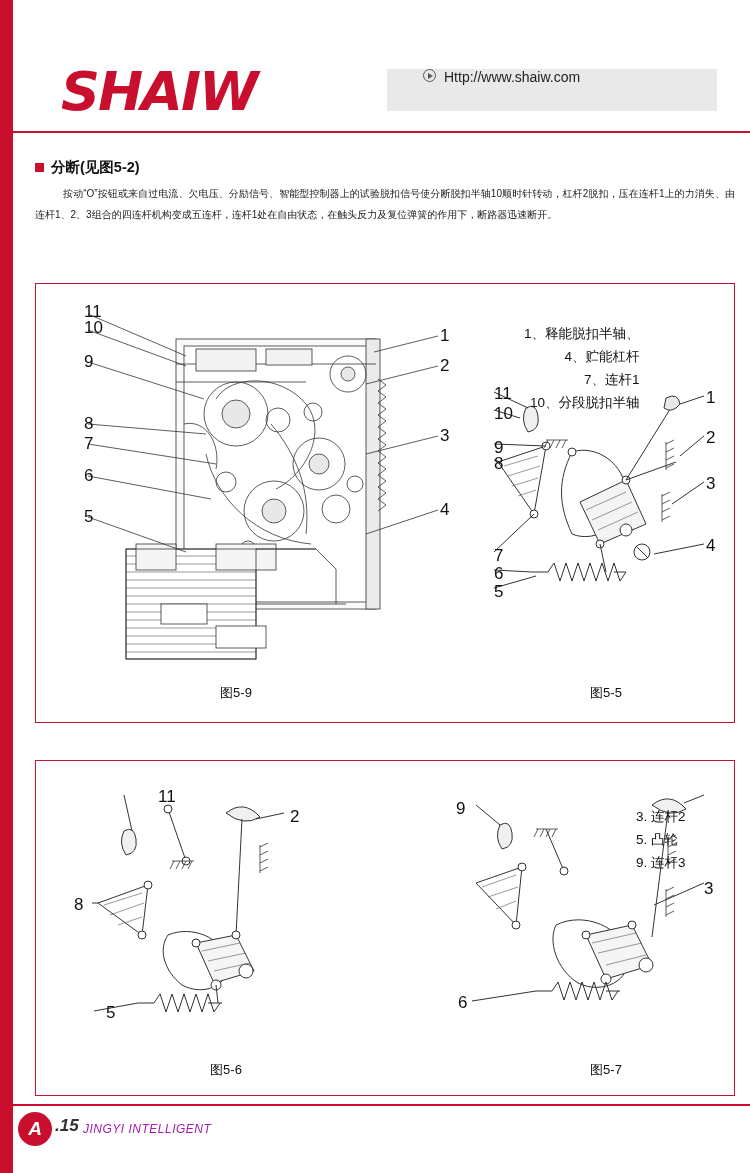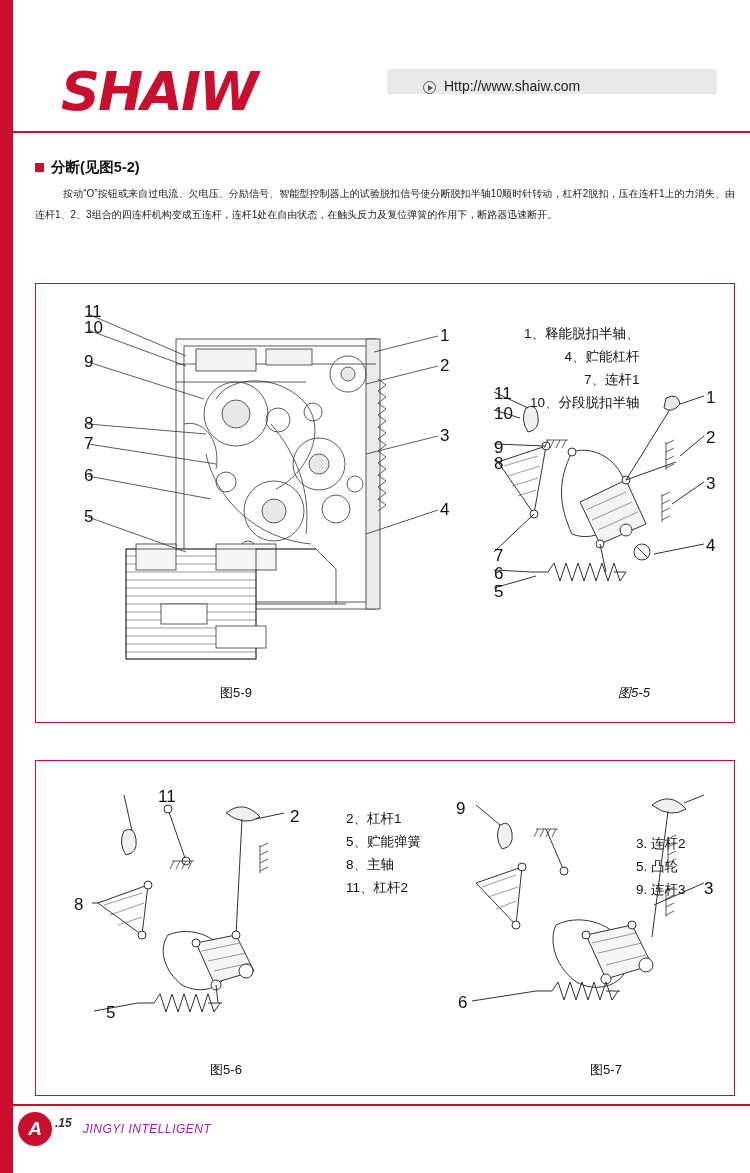--- a/index.html
+++ b/index.html
@@ -29,23 +29,23 @@
     position:absolute; left:48px; top:10px;
     font-family:"DejaVu Sans", sans-serif;
     font-weight:bold;
     font-style:italic;
     font-size:54px;
     letter-spacing:-2px;
     color:#c8102e;
     line-height:54px;
   }
   .url-box {
-    position:absolute; left:374px; top:14px; width:330px; height:25px;
+    position:absolute; left:374px; top:14px; width:330px; height:42px;
     background:#e9e9e9;
-    display:flex; align-items:flex-end;
+    display:flex; align-items:flex-start;
   }
   .url-box .play {
     margin-left:36px;
     width:13px; height:13px;
     border-radius:50%;
     border:1px solid #555;
     position:relative;
   }
   .url-box .play:after {
     content:"";
@@ -121,21 +121,21 @@
   }
   .foot-badge {
     position:absolute; left:5px; top:6px;
     width:34px; height:34px; border-radius:50%;
     background:#c8102e; color:#fff;
     font-weight:bold; font-style:italic; font-size:19px;
     display:flex; align-items:center; justify-content:center;
   }
   .foot-page {
     position:absolute; left:42px; top:10px;
-    font-size:12px; font-weight:bold; font-style:italic; color:#333;
+    font-size:17px; font-weight:bold; font-style:italic; color:#333;
   }
   .foot-brand {
     position:absolute; left:70px; top:16px;
     font-size:12px; font-style:italic; color:#a21caf;
     letter-spacing:0.5px;
   }
 </style>
 </head>
 <body>
 
@@ -326,21 +326,21 @@
     <div class="num" style="left:458px; top:120px;">10</div>
     <div class="num" style="left:458px; top:154px;">9</div>
     <div class="num" style="left:458px; top:170px;">8</div>
     <div class="num" style="left:458px; top:262px;">7</div>
     <div class="num" style="left:458px; top:280px;">6</div>
     <div class="num" style="left:458px; top:298px;">5</div>
     <div class="num" style="left:670px; top:104px;">1</div>
     <div class="num" style="left:670px; top:144px;">2</div>
     <div class="num" style="left:670px; top:190px;">3</div>
     <div class="num" style="left:670px; top:252px;">4</div>
-    <div class="fig-caption" style="left:528px; top:400px; width:140px;font-style:italic;">图5-5</div>
+    <div class="fig-caption" style="left:500px; top:400px; width:140px;">图5-5</div>
 
     <div class="legend" style="left:488px; top:38px;text-align:right;">
       <div>1、释能脱扣半轴、</div>
       <div>4、贮能杠杆</div>
       <div>7、连杆1</div>
       <div>10、分段脱扣半轴</div>
     </div>
   </div>
 
   <div class="panel" id="panel-bottom">
@@ -403,26 +403,20 @@
           <line x1="180" y1="34" x2="208" y2="28"></line>
         </g>
       </svg>
     </div>
     <div class="num" style="left:122px; top:26px;">11</div>
     <div class="num" style="left:38px; top:134px;">8</div>
     <div class="num" style="left:70px; top:242px;">5</div>
     <div class="num" style="left:254px; top:46px;">2</div>
     <div class="fig-caption" style="left:120px; top:300px; width:140px;">图5-6</div>
 
-    <div class="legend" style="left:310px; top:46px;">
-      <div>2、杠杆1</div>
-      <div>5、贮能弹簧</div>
-      <div>8、主轴</div>
-      <div>11、杠杆2</div>
-    </div>
 
     <div class="dg" style="left:420px; top:24px;">
       <svg width="250" height="240" viewBox="0 0 250 240">
         <g stroke="#333" fill="none" stroke-width="1">
           <path d="M44 40 q10 -6 12 8 q2 14 -10 16 q-8 -12 -2 -24z" fill="#f0f0f0"></path>
           <path d="M196 20 q18 -14 34 4 q-16 10 -34 -4z" fill="#f0f0f0"></path>
           <line x1="212" y1="26" x2="196" y2="152"></line>
 
           <g stroke="#333" stroke-width="0.8">
             <line x1="80" y1="44" x2="102" y2="44"></line>
@@ -479,21 +473,21 @@
           <line x1="228" y1="18" x2="248" y2="10"></line>
           <line x1="198" y1="120" x2="248" y2="98"></line>
         </g>
       </svg>
     </div>
     <div class="num" style="left:420px; top:38px;">9</div>
     <div class="num" style="left:422px; top:232px;">6</div>
     <div class="num" style="left:668px; top:118px;">3</div>
     <div class="fig-caption" style="left:500px; top:300px; width:140px;">图5-7</div>
 
-    <div class="legend" style="left:600px; top:44px;margin-top:27px;">
+    <div class="legend" style="left:600px; top:44px;">
       <div>3. 连杆2</div>
       <div>5. 凸轮</div>
       <div>9. 连杆3</div>
     </div>
   </div>
 
   <div class="footer-rule"></div>
   <div class="footer">
     <div class="foot-badge">A</div>
     <div class="foot-page">.15</div>

